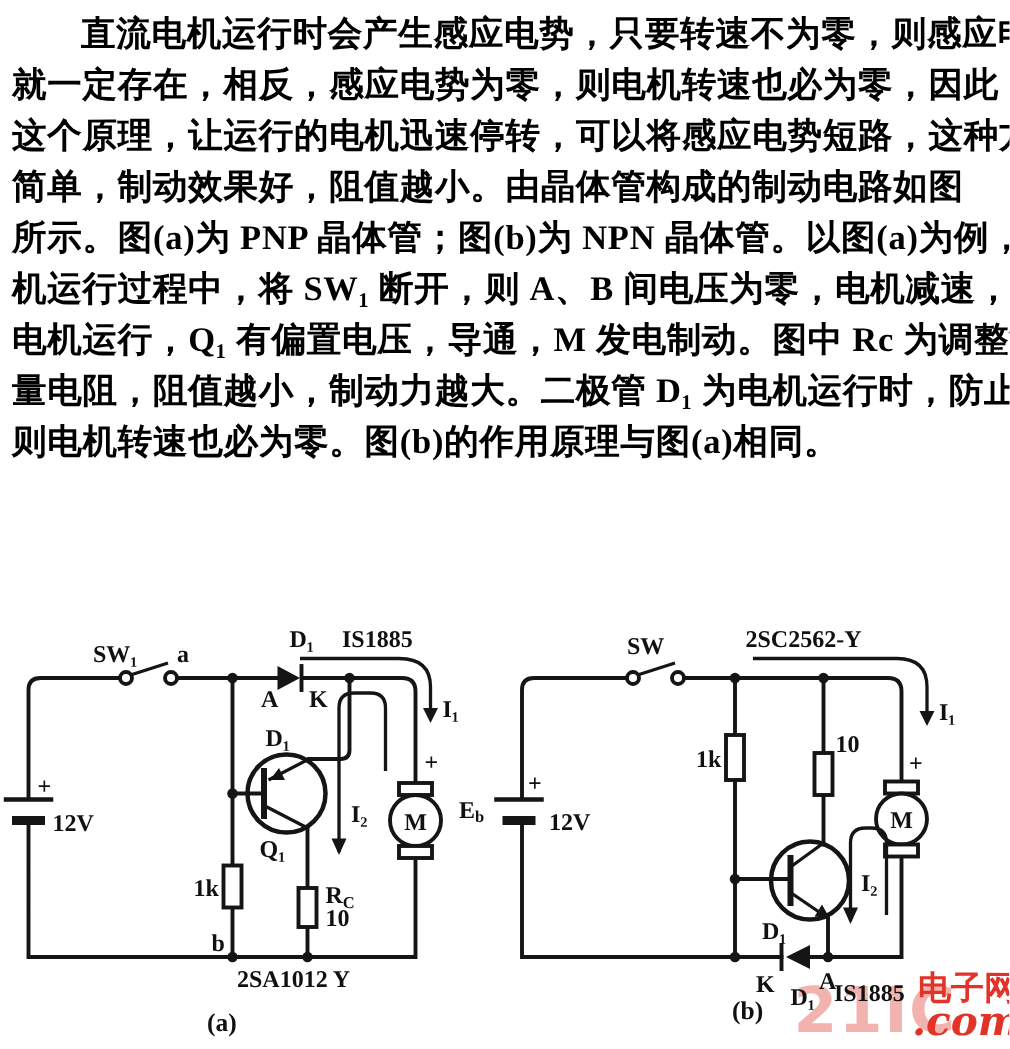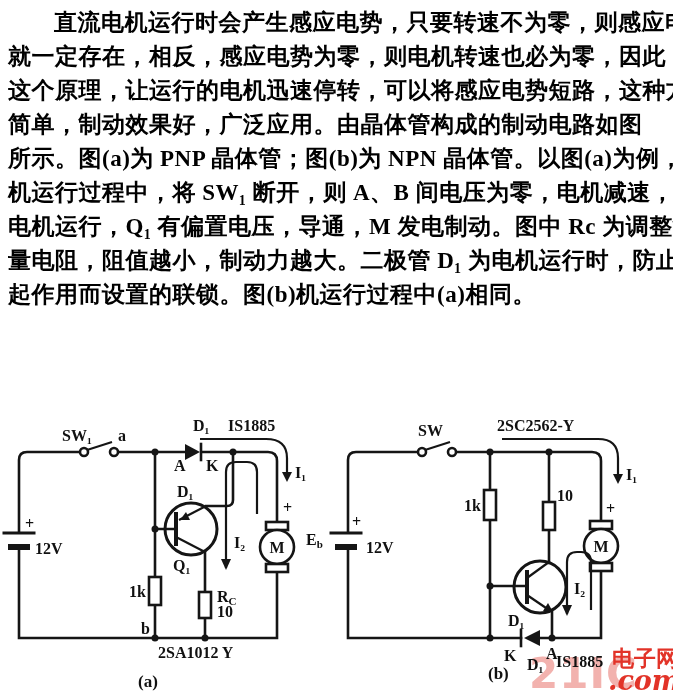--- a/index.html
+++ b/index.html
@@ -23,26 +23,26 @@
   .wm-cn{font-family:"DejaVu Sans",sans-serif;font-weight:bold;font-size:22px;}
   .wm-com{font-family:"DejaVu Serif",serif;font-weight:bold;font-style:italic;font-size:27px;}
 </style>
 </head>
 <body>
 
 <div class="para">
   <div class="line indent">直流电机运行时会产生感应电势，只要转速不为零，则感应电势</div>
   <div class="line">就一定存在，相反，感应电势为零，则电机转速也必为零，因此，根据</div>
   <div class="line">这个原理，让运行的电机迅速停转，可以将感应电势短路，这种方法</div>
-  <div class="line">简单，制动效果好，广泛应用。由晶体管构成的制动电路如图</div>
+  <div class="line">简单，制动效果好，阻值越小。由晶体管构成的制动电路如图</div>
   <div class="line">所示。图(a)为 PNP 晶体管；图(b)为 NPN 晶体管。以图(a)为例，电</div>
   <div class="line">机运行过程中，将 SW₁ 断开，则 A、B 间电压为零，电机减速，当作发</div>
   <div class="line">电机运行，Q₁ 有偏置电压，导通，M 发电制动。图中 Rc 为调整制动</div>
   <div class="line">量电阻，阻值越小，制动力越大。二极管 D₁ 为电机运行时，防止制动</div>
-  <div class="line">起作用而设置的联锁。图(b)机运行过程中(a)相同。</div>
+  <div class="line">则电机转速也必为零。图(b)的作用原理与图(a)相同。</div>
 </div>
 
 <svg width="673" height="699" viewBox="0 0 673 699">
 
   <g>
     <path class="wire" d="M 19,531 V 460 Q 19,452 27,452 H 80
          M 118,452 H 185
          M 202,452 H 268 Q 277,452 277,461 V 522
          M 233,452 V 500 Q 233,506 227,506 H 206
          M 155,452 V 577 M 155,605 V 638 M 155,529 H 176

